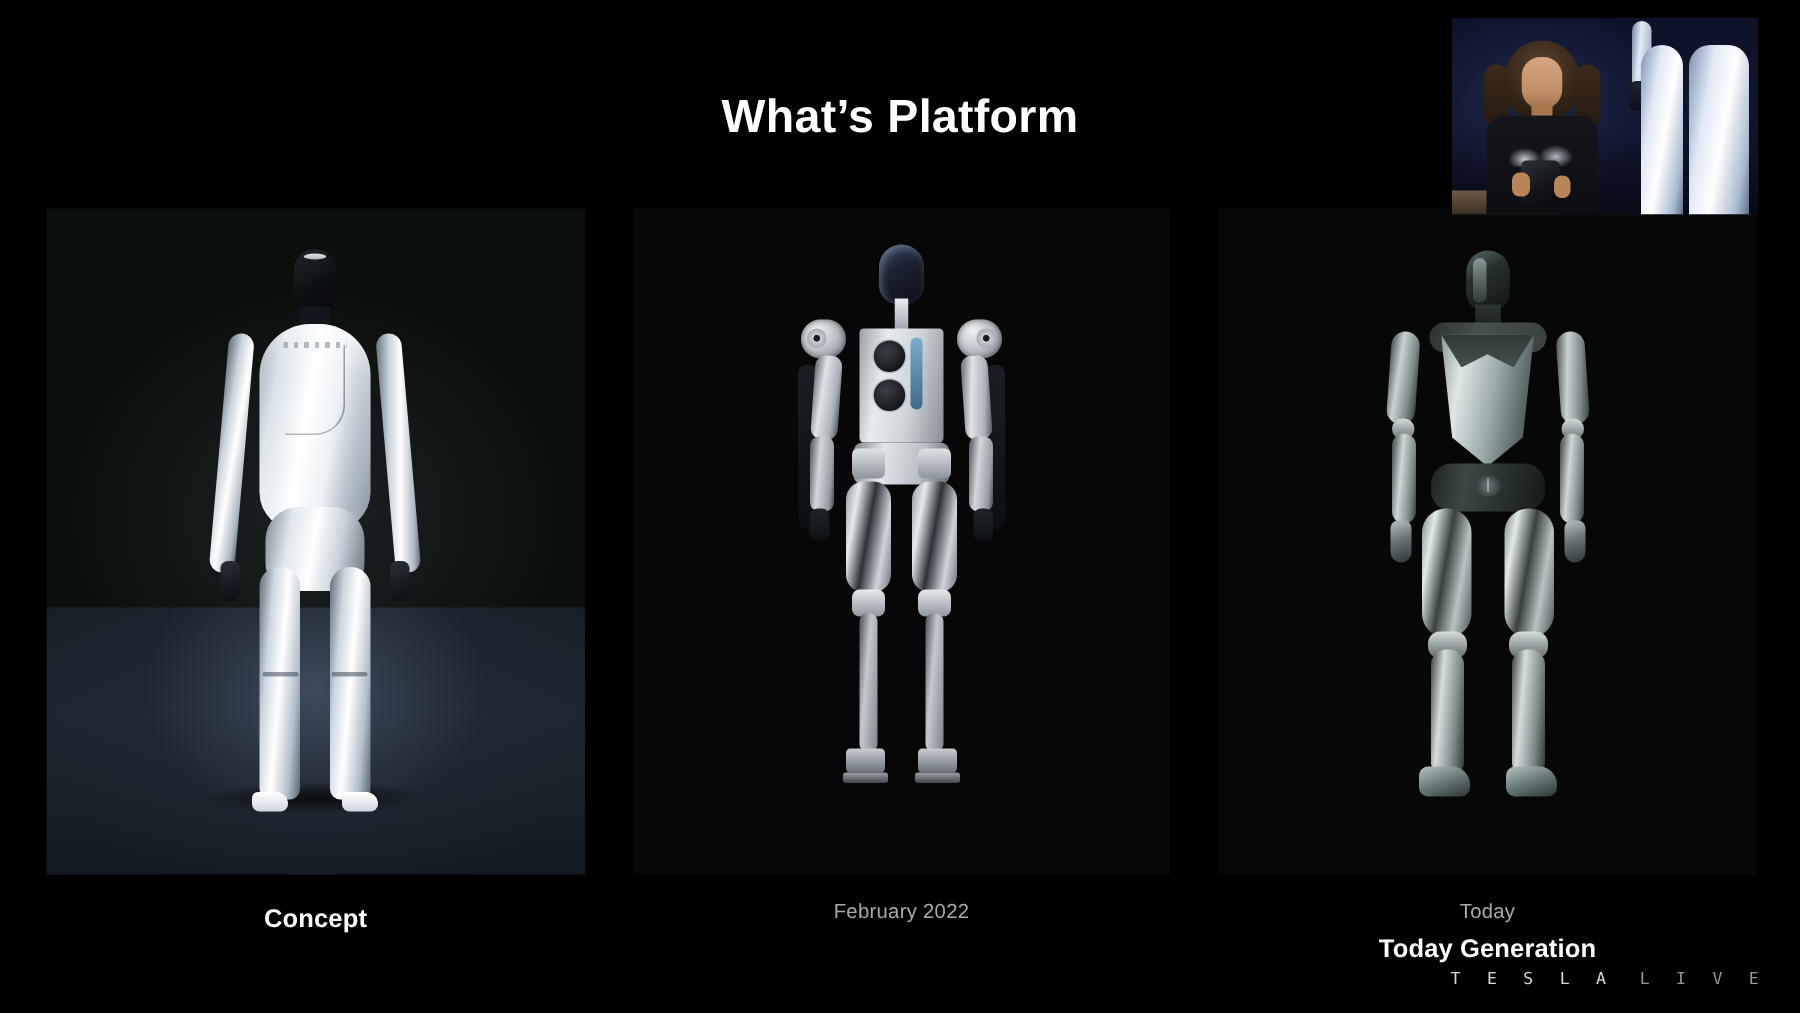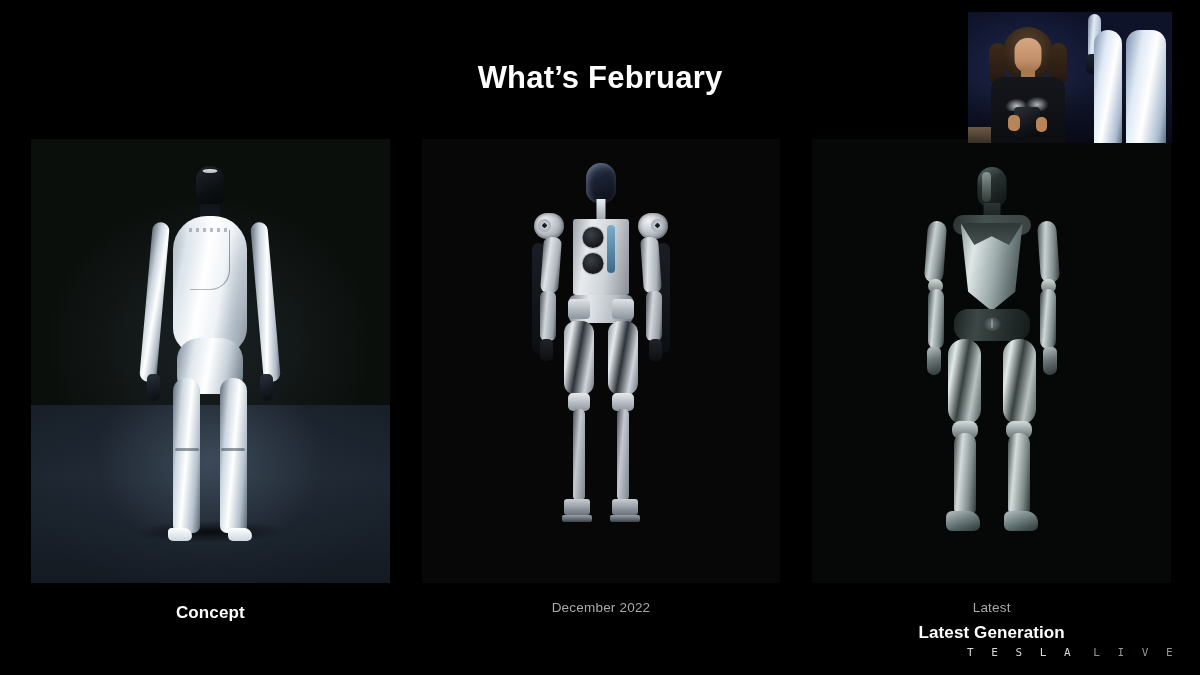--- a/index.html
+++ b/index.html
@@ -257,21 +257,21 @@
   .pr-hand-r{ position:absolute; left:50px; top:96px; width:11px; height:15px;
     border-radius:5px; background:#b8855b; }
   .pip-podium{ position:absolute; left:0; bottom:0; width:72px; height:16px;
     background:linear-gradient(#6d5a46,#3a2f24); }
 </style>
 </head>
 <body>
 
 <div id="slide">
 
-  <div class="slide-title">What’s February</div>
+  <div class="slide-title">What’s Platform</div>
 
   <div class="panels">
 
     <div class="panel panel-1">
       <div class="p1-glow"></div>
       <div class="p1-floor"></div>
       <div class="p1-shadow"></div>
       <div class="bot1">
         <div class="b1-head"></div>
         <div class="b1-visor"></div>
@@ -358,25 +358,25 @@
       </div>
     </div>
 
   </div>
 
   <div class="captions">
     <div class="caption">
       <div class="cap-name">Concept</div>
     </div>
     <div class="caption">
-      <div class="cap-date">December 2022</div>
+      <div class="cap-date">February 2022</div>
     </div>
     <div class="caption">
-      <div class="cap-date">Latest</div>
-      <div class="cap-name">Latest Generation</div>
+      <div class="cap-date">Today</div>
+      <div class="cap-name">Today Generation</div>
     </div>
   </div>
 
   <div class="pip">
     <div class="pip-bg"></div>
     <div class="pip-proj">
       <div class="pp-arm"></div>
       <div class="pp-hand"></div>
       <div class="pp-leg a"></div>
       <div class="pp-leg b"></div>

